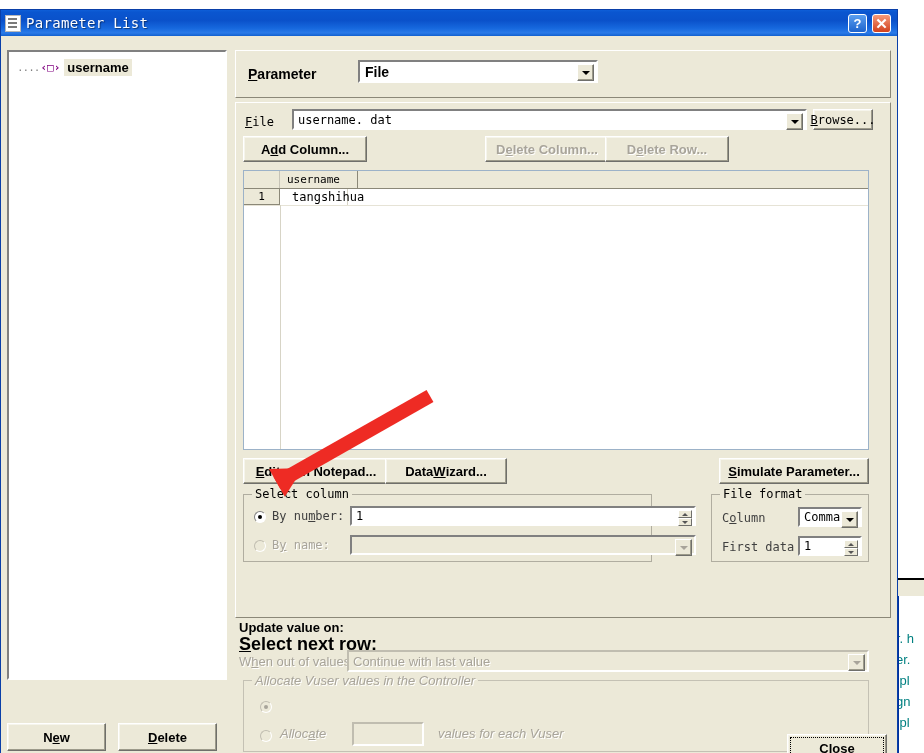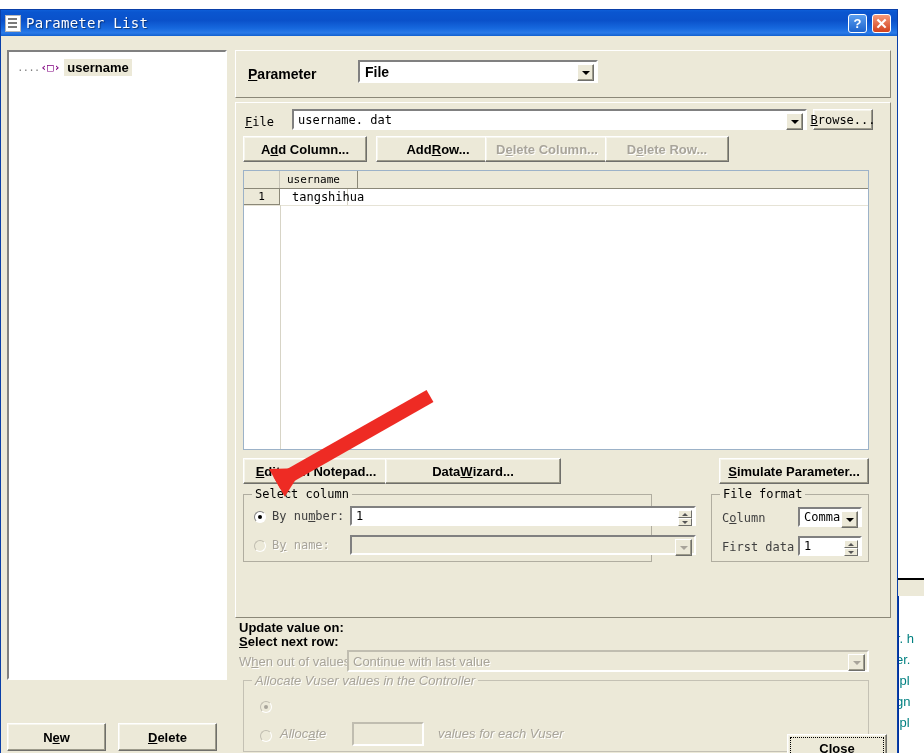--- a/index.html
+++ b/index.html
@@ -316,21 +316,21 @@
     display: flex; align-items: center;
     padding-left: 12px;
     font-family: "DejaVu Sans Mono", monospace; font-size: 12px; color: #000;
   }
   .grid-row .cellrest { flex: 1; }
   #grid-empty { position:absolute; left:36px; top:34px; width:1px; height:246px;
                 background:#d7d4c6; }
 
   
   #btn-notepad  { position:absolute; left:8px;   top:408px; width:146px; height:26px; }
-  #btn-wizard   { position:absolute; left:150px; top:408px; width:176px; height:26px; }
+  #btn-wizard   { position:absolute; left:150px; top:408px; width:122px; height:26px; }
   #btn-simulate { position:absolute; left:484px; top:408px; width:150px; height:26px; }
 
   
   #fs-selcol { position:absolute; left:8px; top:444px; width:409px; height:68px; }
   #fs-fileformat { position:absolute; left:476px; top:444px; width:158px; height:68px; }
   .fieldset {
     border: 1px solid #b0ada0;
     box-sizing: border-box;
   }
   .fieldset.dis { border-color: #c4c1b4; font-style: italic; }
@@ -391,21 +391,21 @@
   .spinner i {
     display:block; width:0; height:0;
     border-left:3px solid transparent; border-right:3px solid transparent;
   }
   .spinner .up i   { border-bottom:3px solid #555; }
   .spinner .down i { border-top:3px solid #555; }
 
   
   #lbl-update { position:absolute; left:4px; top:2px; font-size:13px; font-weight:bold; color:#000;
                 font-family:"Liberation Sans", sans-serif; }
-  #lbl-selectnext { position:absolute; left:4px; top:16px; font-size:13px; font-weight:bold; color:#000;
+  #lbl-selectnext { position:absolute; left:4px; top:16px; font-size:18px; font-weight:bold; color:#000;
                 font-family:"Liberation Sans", sans-serif; }
   #combo-update {
     position:absolute; left:112px; top:-2px; width:522px; height:20px;
     background:#ffffff;
     border:2px solid; border-color:#808080 #ffffff #ffffff #808080;
     box-sizing:border-box; display:flex; align-items:center; overflow:hidden;
   }
   #combo-update .val { padding-left:4px; font-size:13px; color:#000;
                        font-family:"Liberation Sans", sans-serif; }
 
@@ -511,25 +511,20 @@
       <div class="btn" id="btn-browse">
         <span></span>
           <span class="u">B</span>
           <span>rowse...</span>
       </div>
 
       <div class="btn" id="btn-addcol">
         <span>A</span>
           <span class="u">d</span>
           <span>d Column...</span>
-      </div>
-      <div class="btn" id="btn-addrow">
-        <span>Add </span>
-          <span class="u">R</span>
-          <span>ow...</span>
       </div>
       <div class="btn disabled" id="btn-delcol">
         <span>D</span>
           <span class="u">e</span>
           <span>lete Column...</span>
       </div>
       <div class="btn disabled" id="btn-delrow">
         <span>D</span>
           <span class="u">e</span>
           <span>lete Row...</span>

